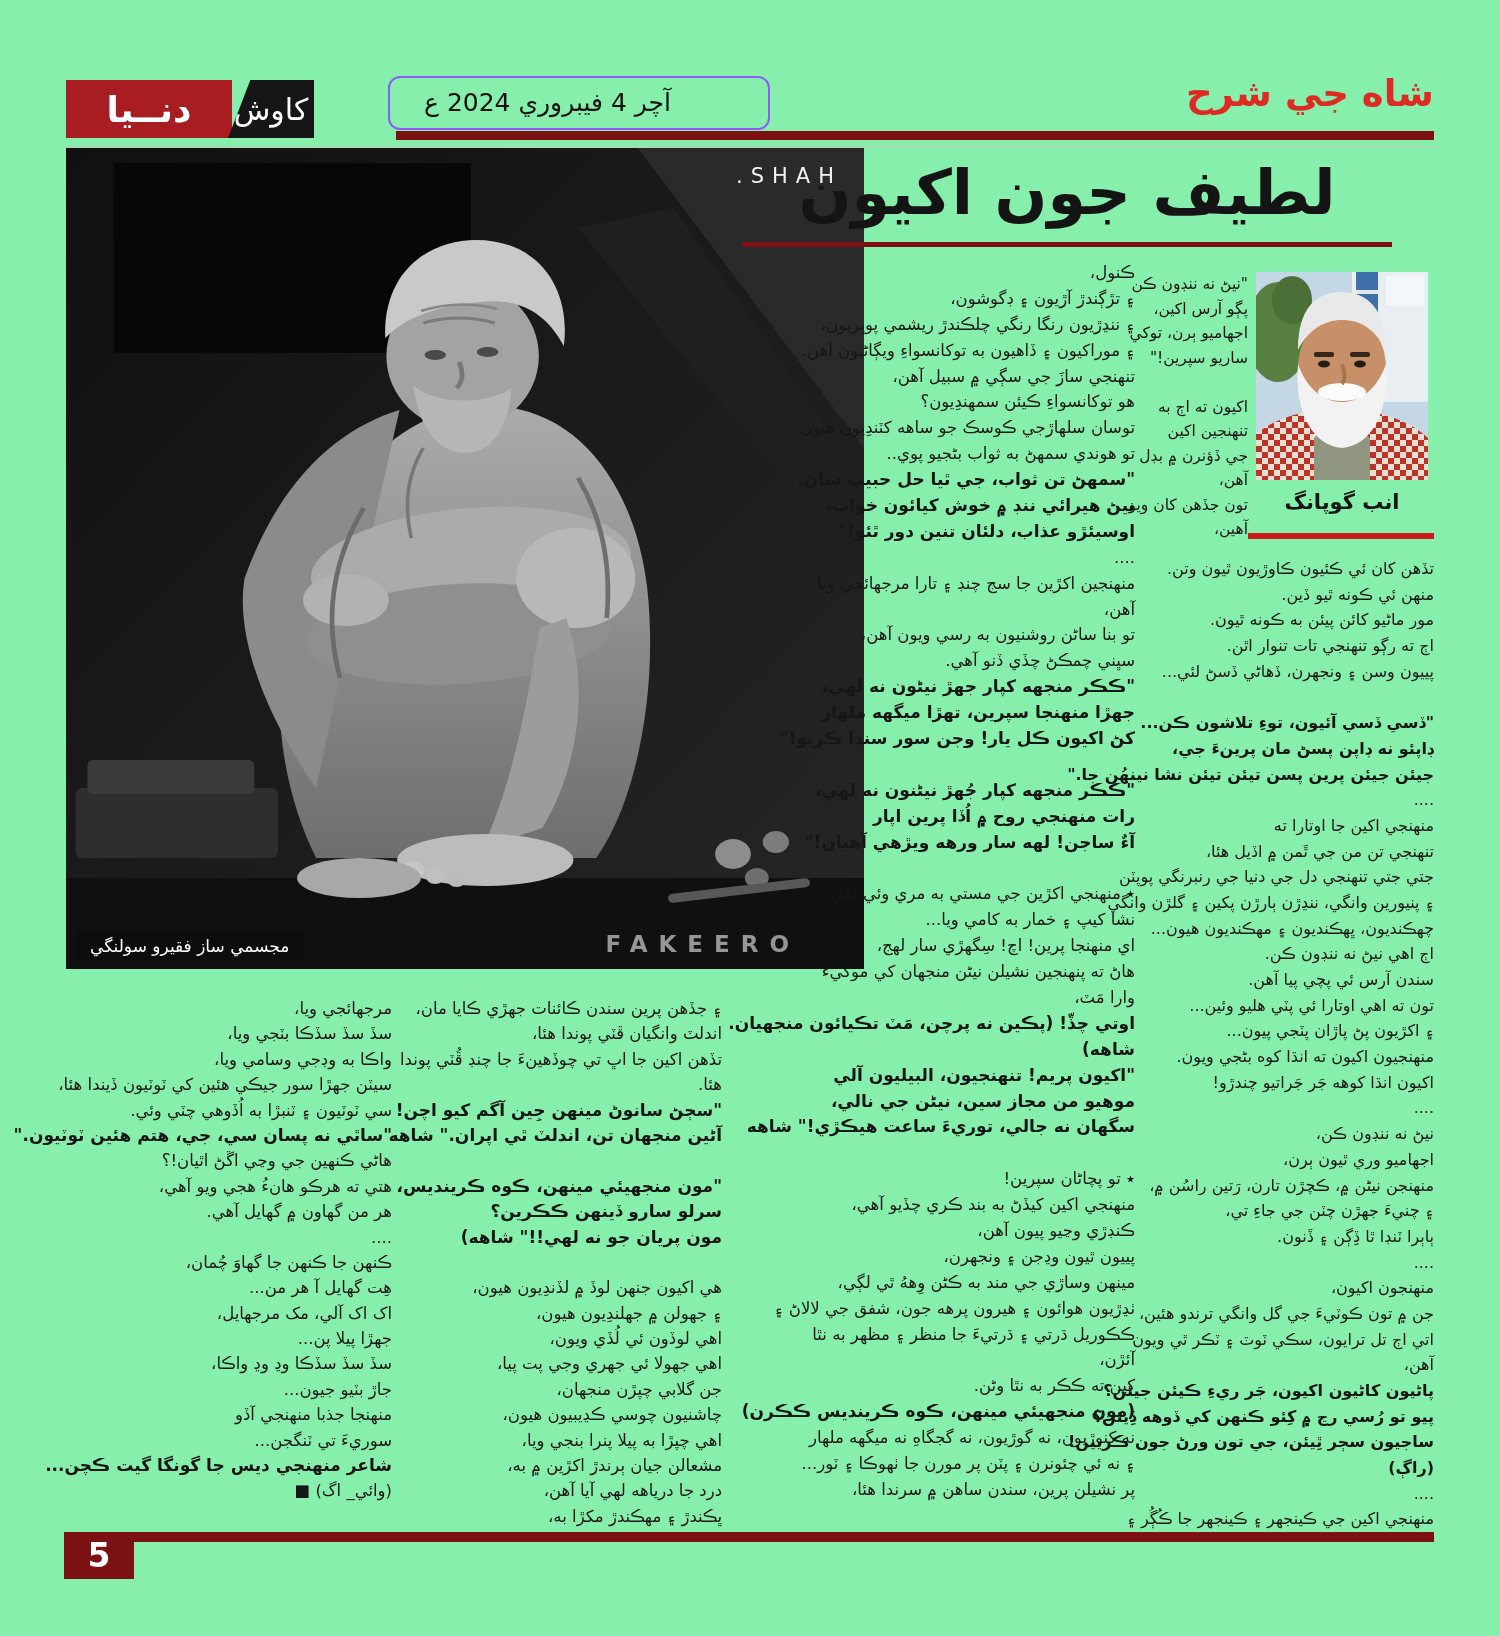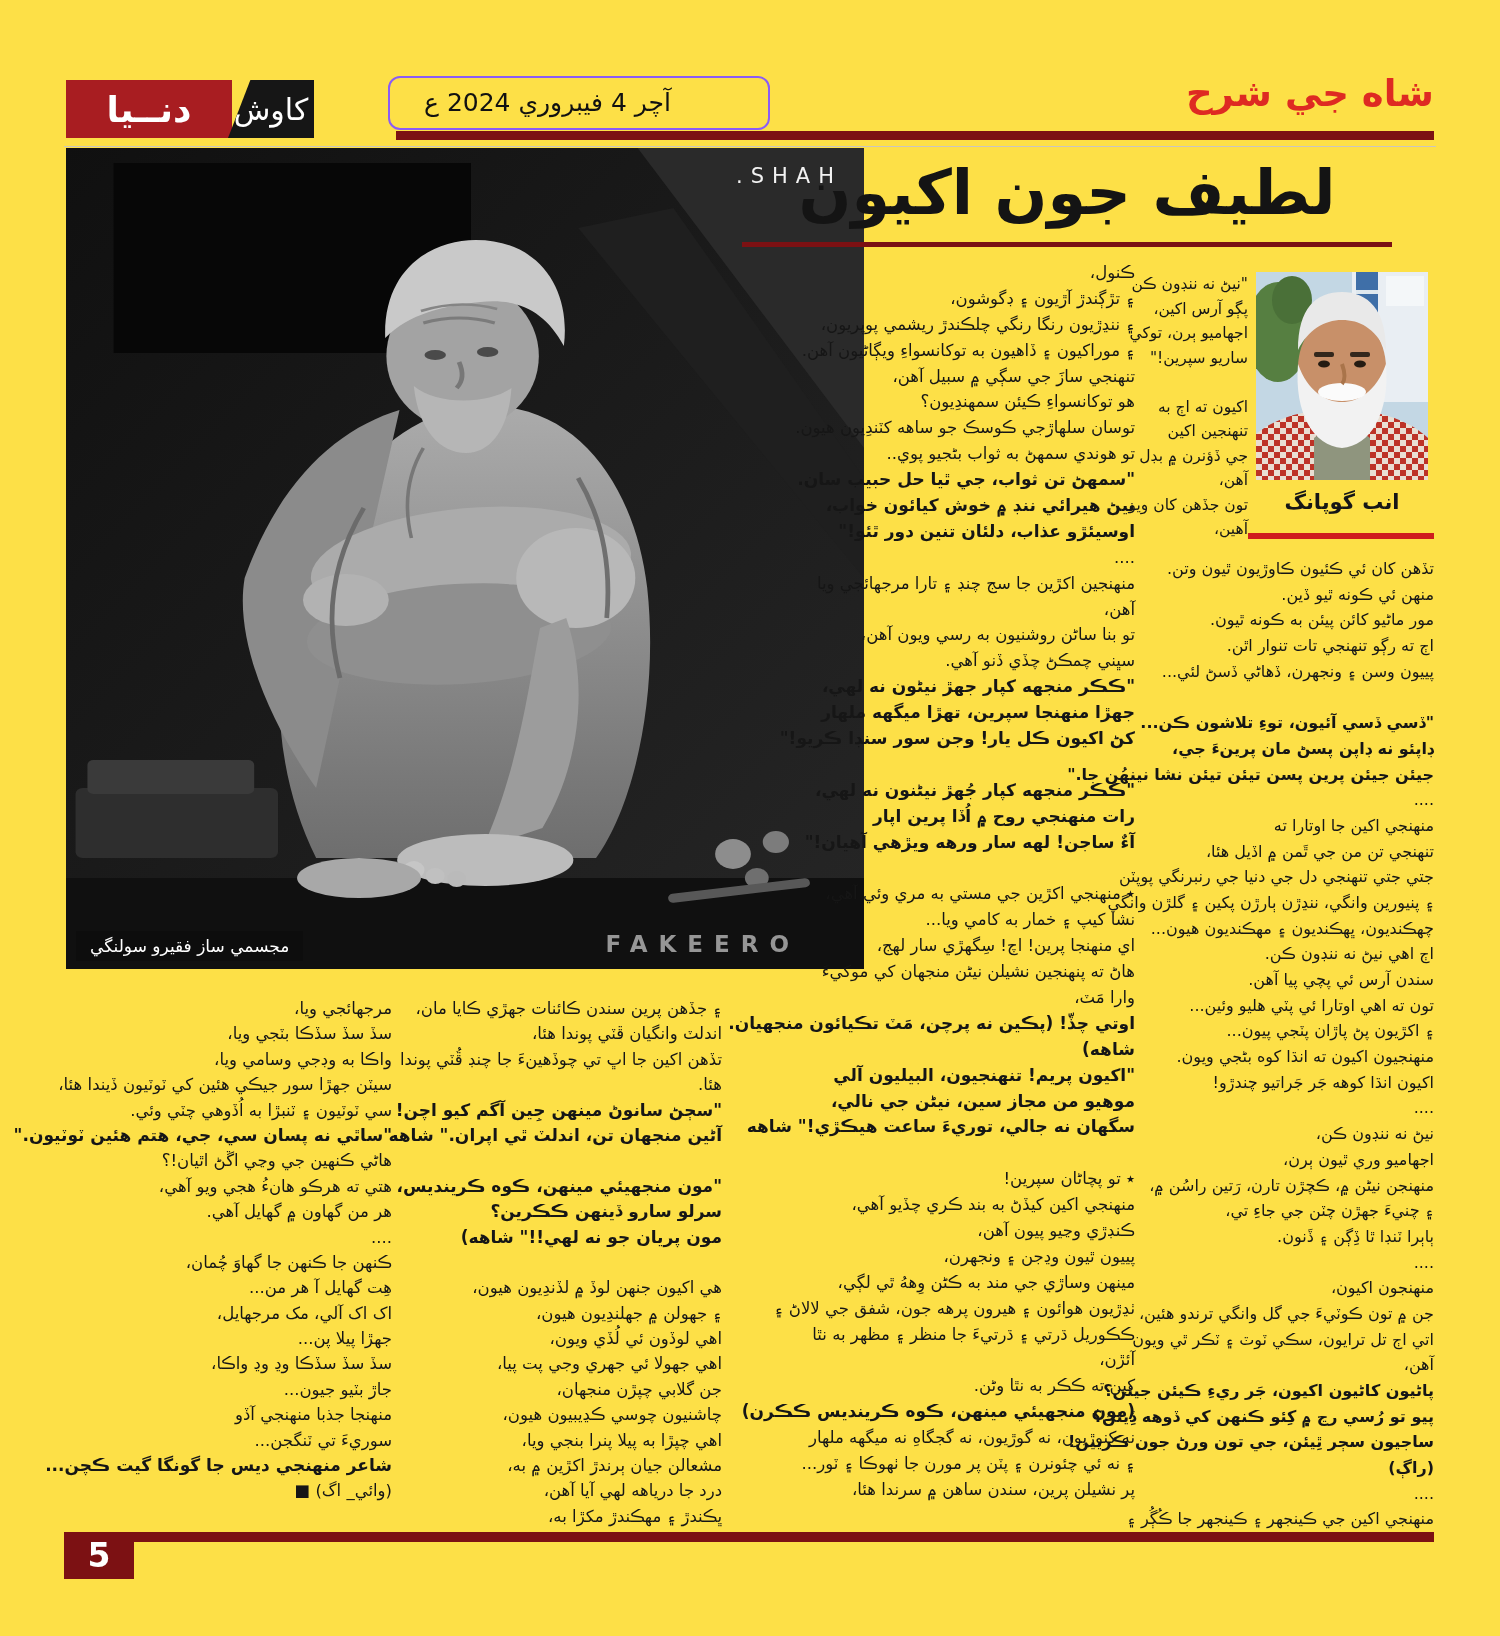--- a/index.html
+++ b/index.html
@@ -1,16 +1,16 @@
 <!DOCTYPE html>
 <html lang="sd" dir="rtl"><head>
 <meta charset="utf-8">
 <style>
   html,body{margin:0;padding:0;background:#e9e7e2;}
-  .page{position:relative;width:1500px;height:1636px;background:#fde047;margin:0 auto;
+  .page{position:relative;width:1500px;height:1636px;background:#86efac;margin:0 auto;
         font-family:"DejaVu Sans",sans-serif;color:#161616;overflow:hidden;}
   
   .brand-red{position:absolute;left:66px;top:80px;width:166px;height:58px;background:#a81d21;
              display:flex;align-items:center;justify-content:center;}
   .brand-red span{color:#fff;font-size:36px;font-weight:bold;}
   .brand-black{position:absolute;left:228px;top:80px;width:86px;height:58px;background:#161616;
                clip-path:polygon(26% 0,100% 0,100% 100%,0 100%);
                display:flex;align-items:center;justify-content:center;}
   .brand-black span{color:#fff;font-size:30px;font-weight:normal;}
   .date-box{position:absolute;left:388px;top:76px;width:378px;height:50px;border:2px solid #8b5cf6;

